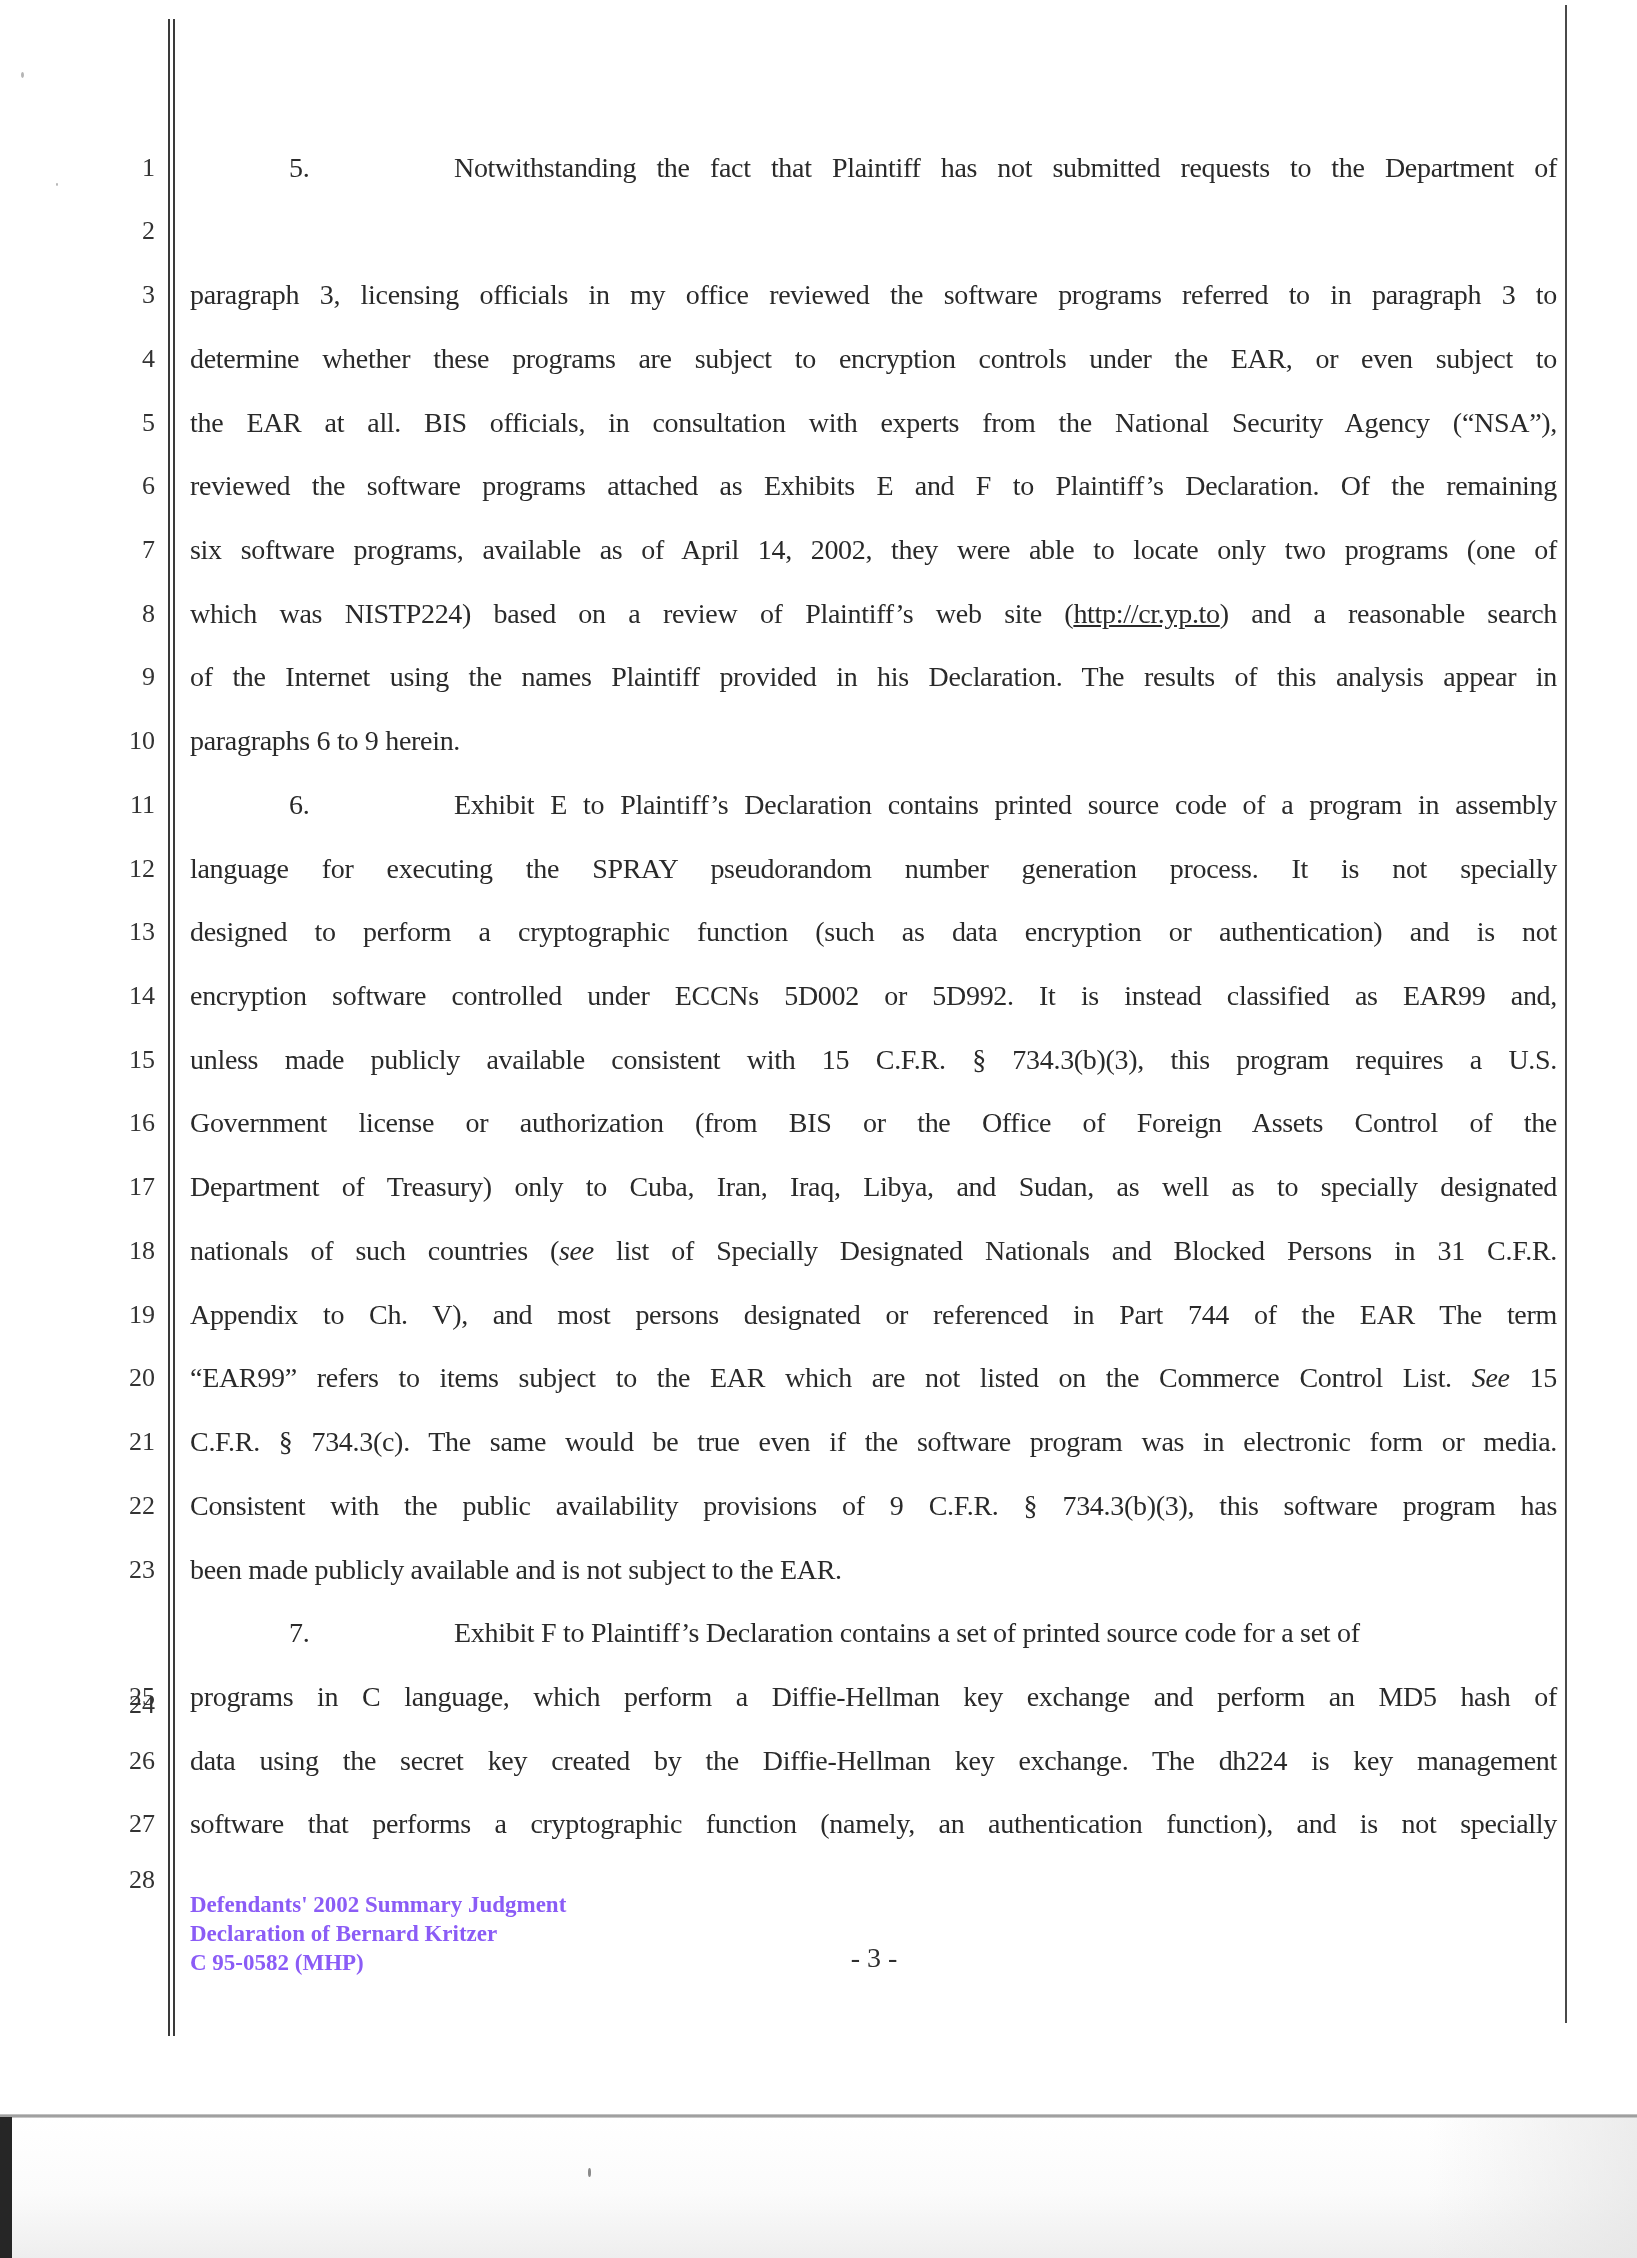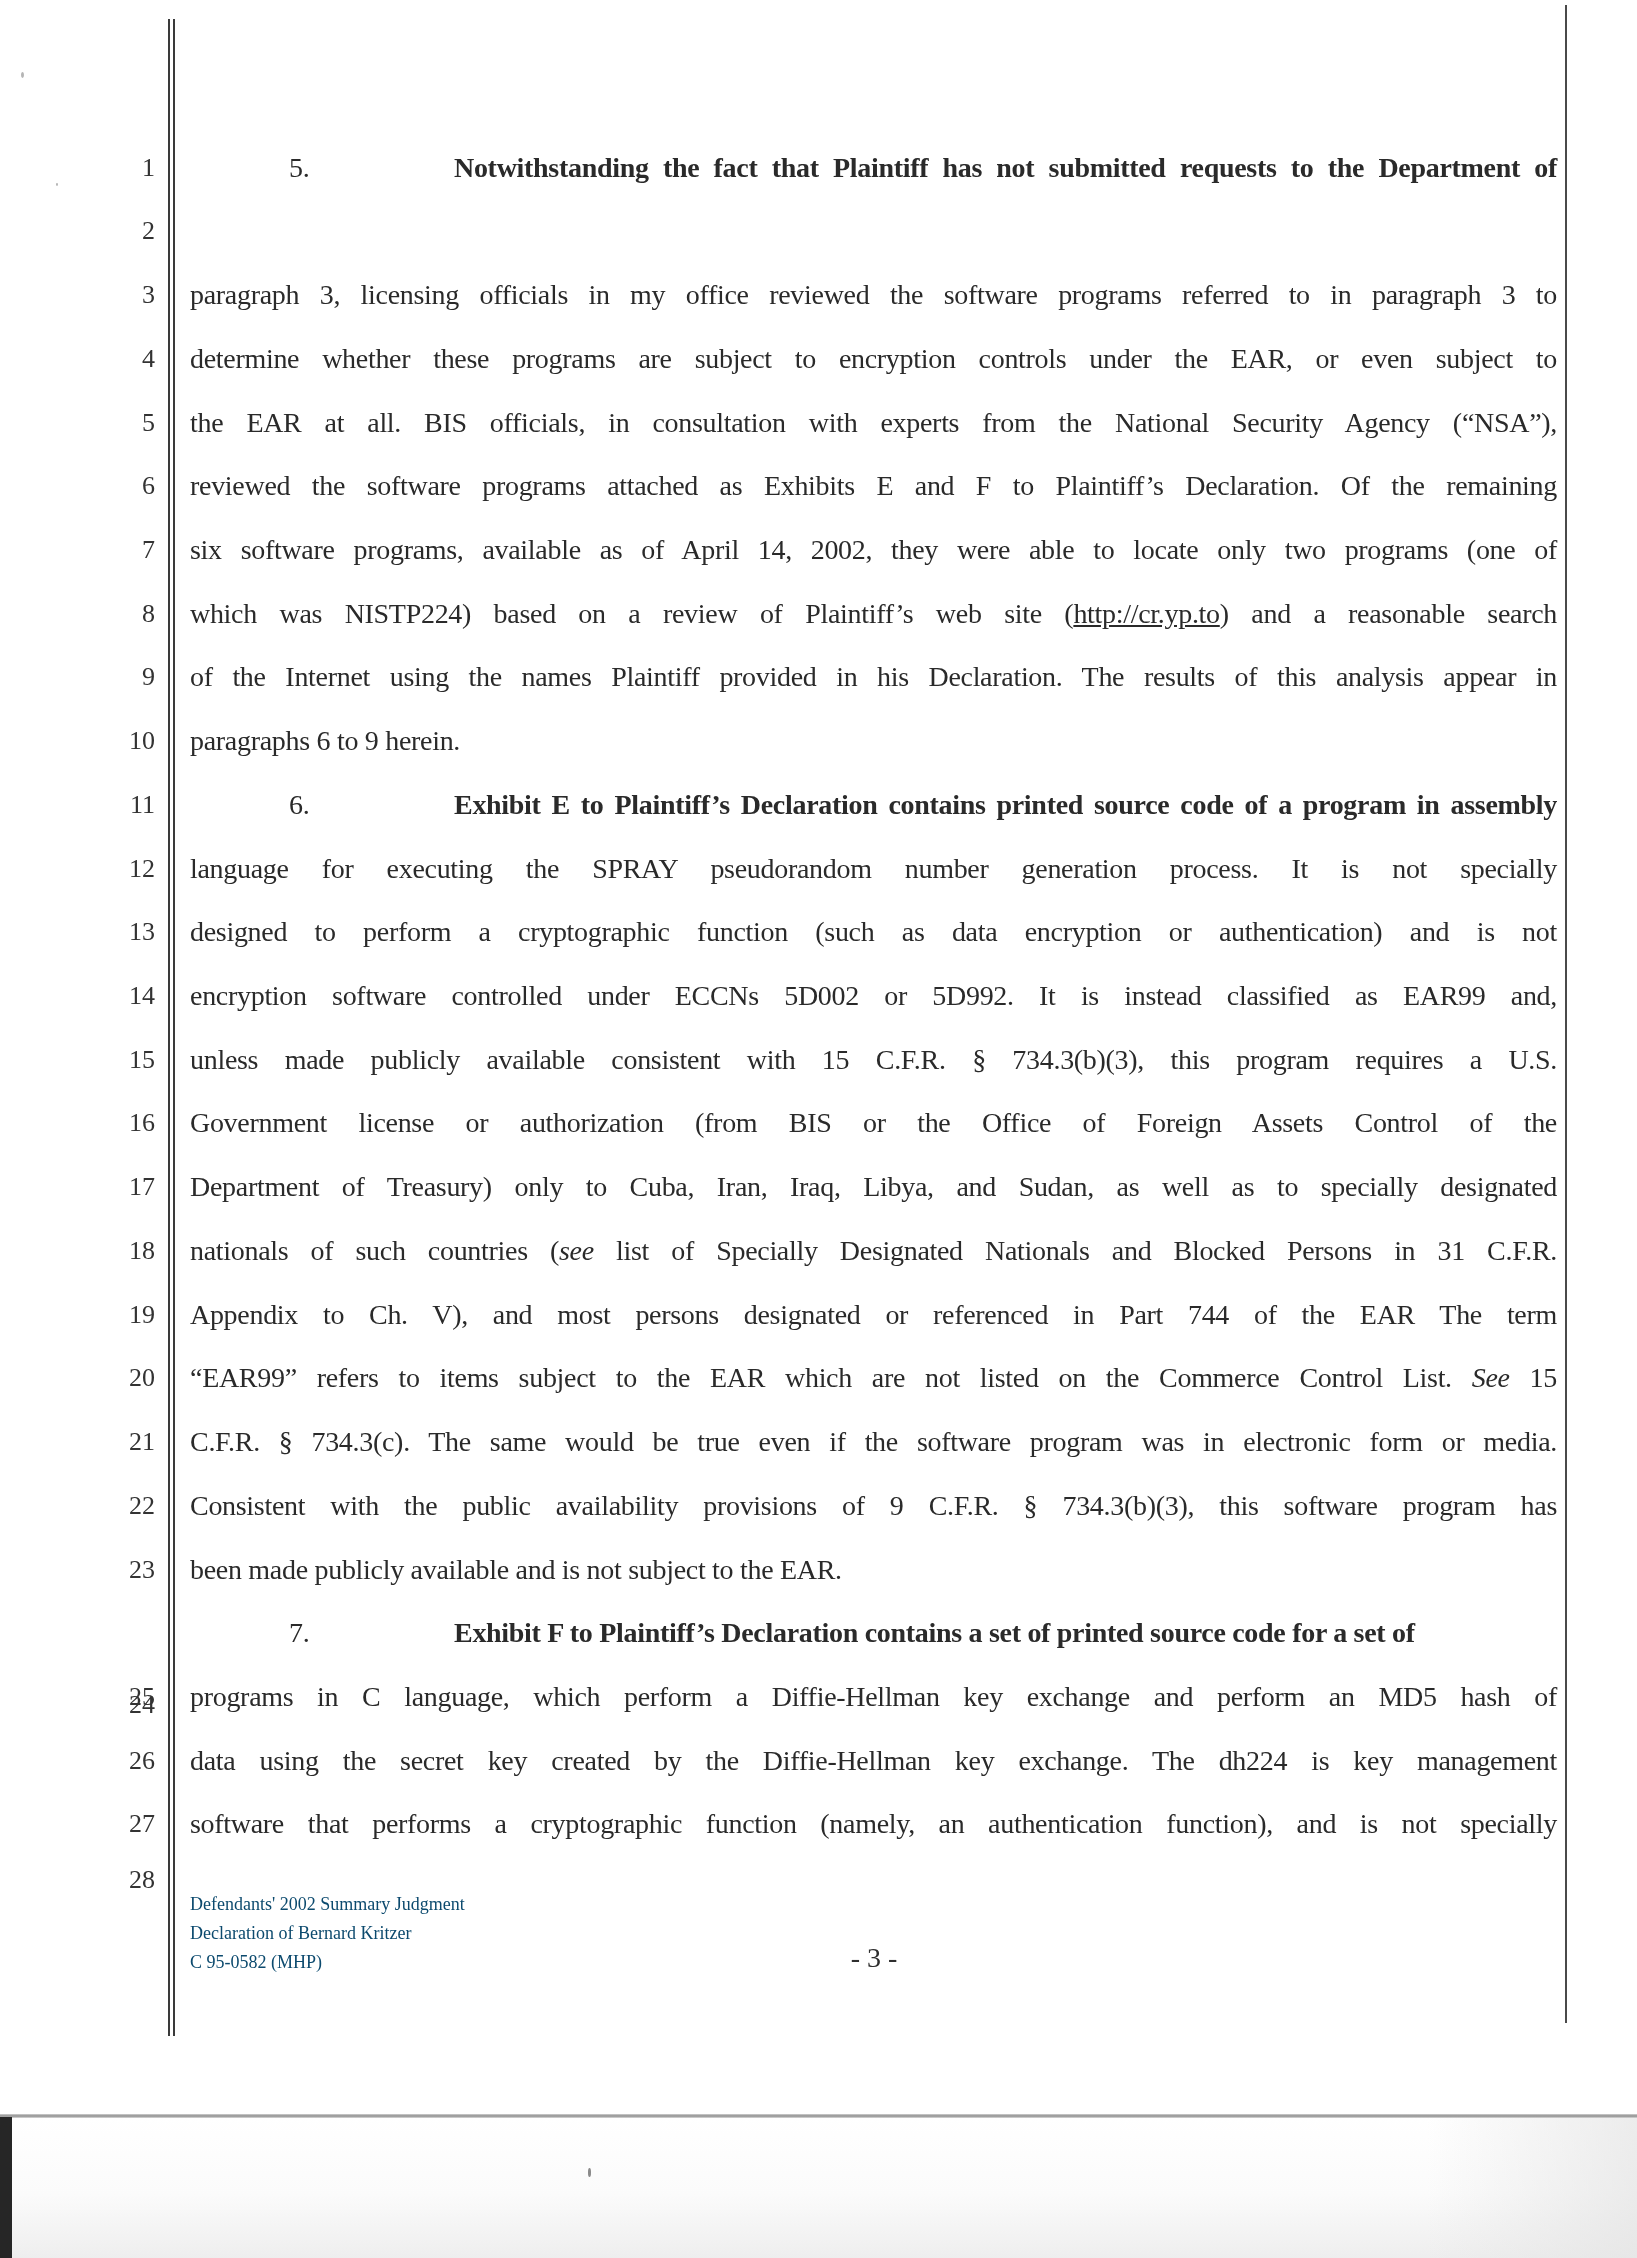--- a/index.html
+++ b/index.html
@@ -113,37 +113,36 @@
       align-items: baseline;
     }
     .para-num-wrap .para-num {
       flex: 0 0 auto;
       width: 97px;
     }
     .para-num-wrap .para-rest {
       flex: 1 1 auto;
       text-align: justify;
       text-align-last: justify;
-      font-weight: bold;
     }
     .url {
       text-decoration: underline;
     }
     .ital {
       font-style: italic;
     }
     
     .footer-block {
       position: absolute;
       left: 190px;
       top: 1890px;
-      font-weight: normal;
-      font-size: 18px;
+      font-weight: bold;
+      font-size: 23px;
       line-height: 29px;
-      color: #0c4a6e;
+      color: #8b5cf6;
     }
     .footer-line {
       display: block;
       white-space: nowrap;
     }
     .page-number {
       position: absolute;
       left: 840px;
       top: 1941px;
       width: 68px;

